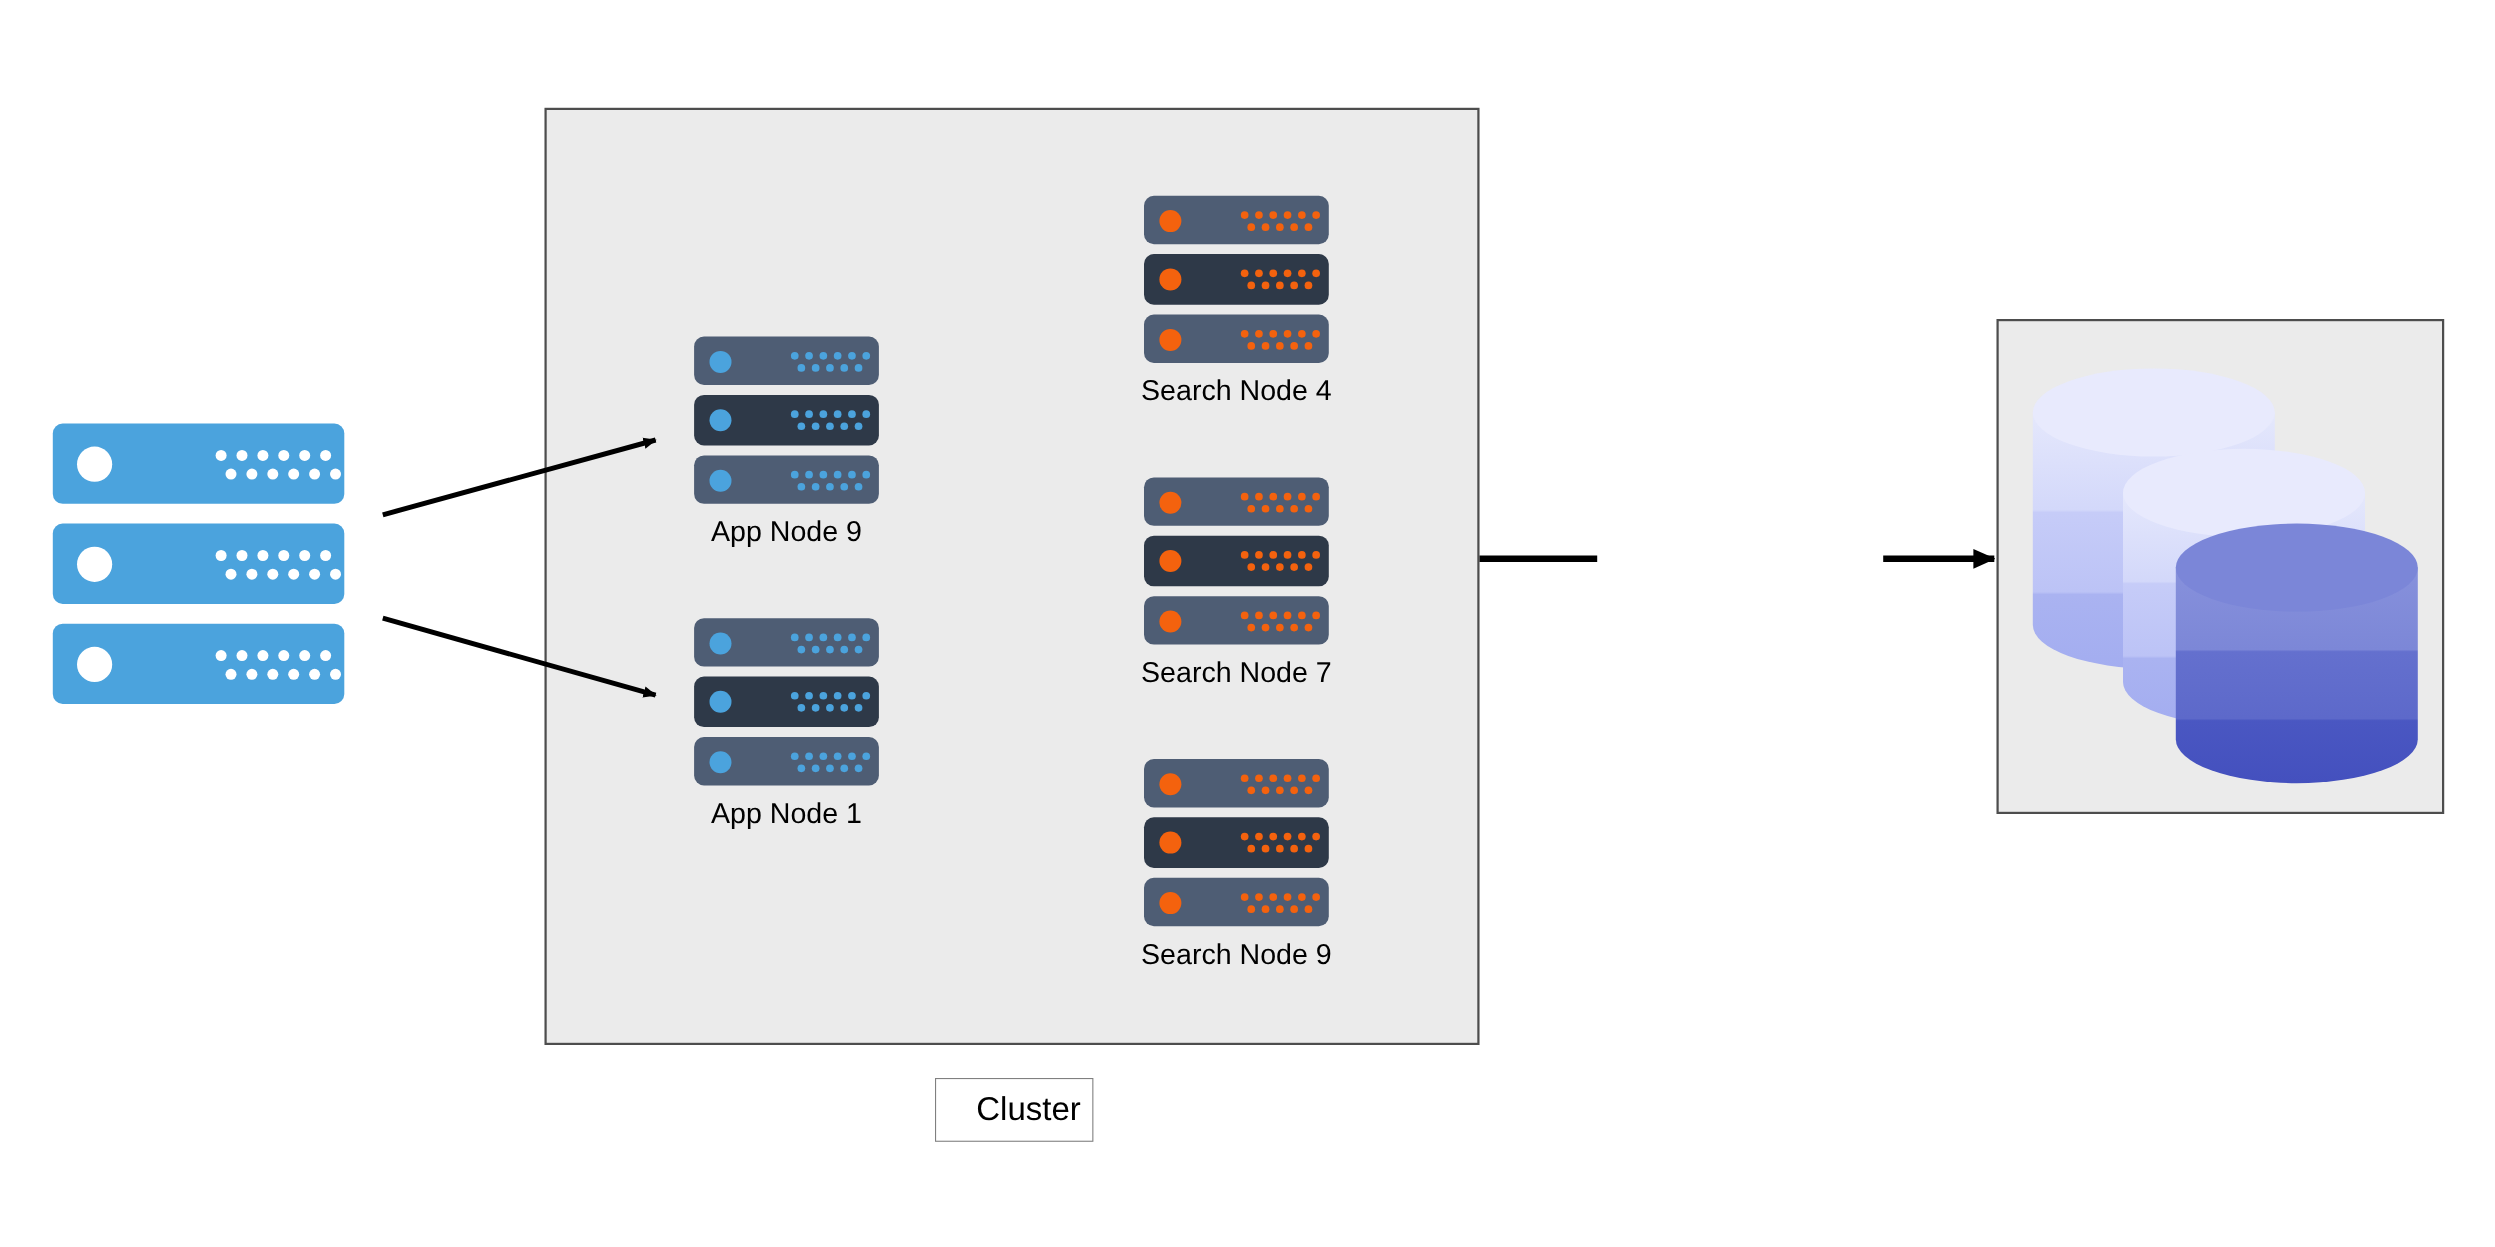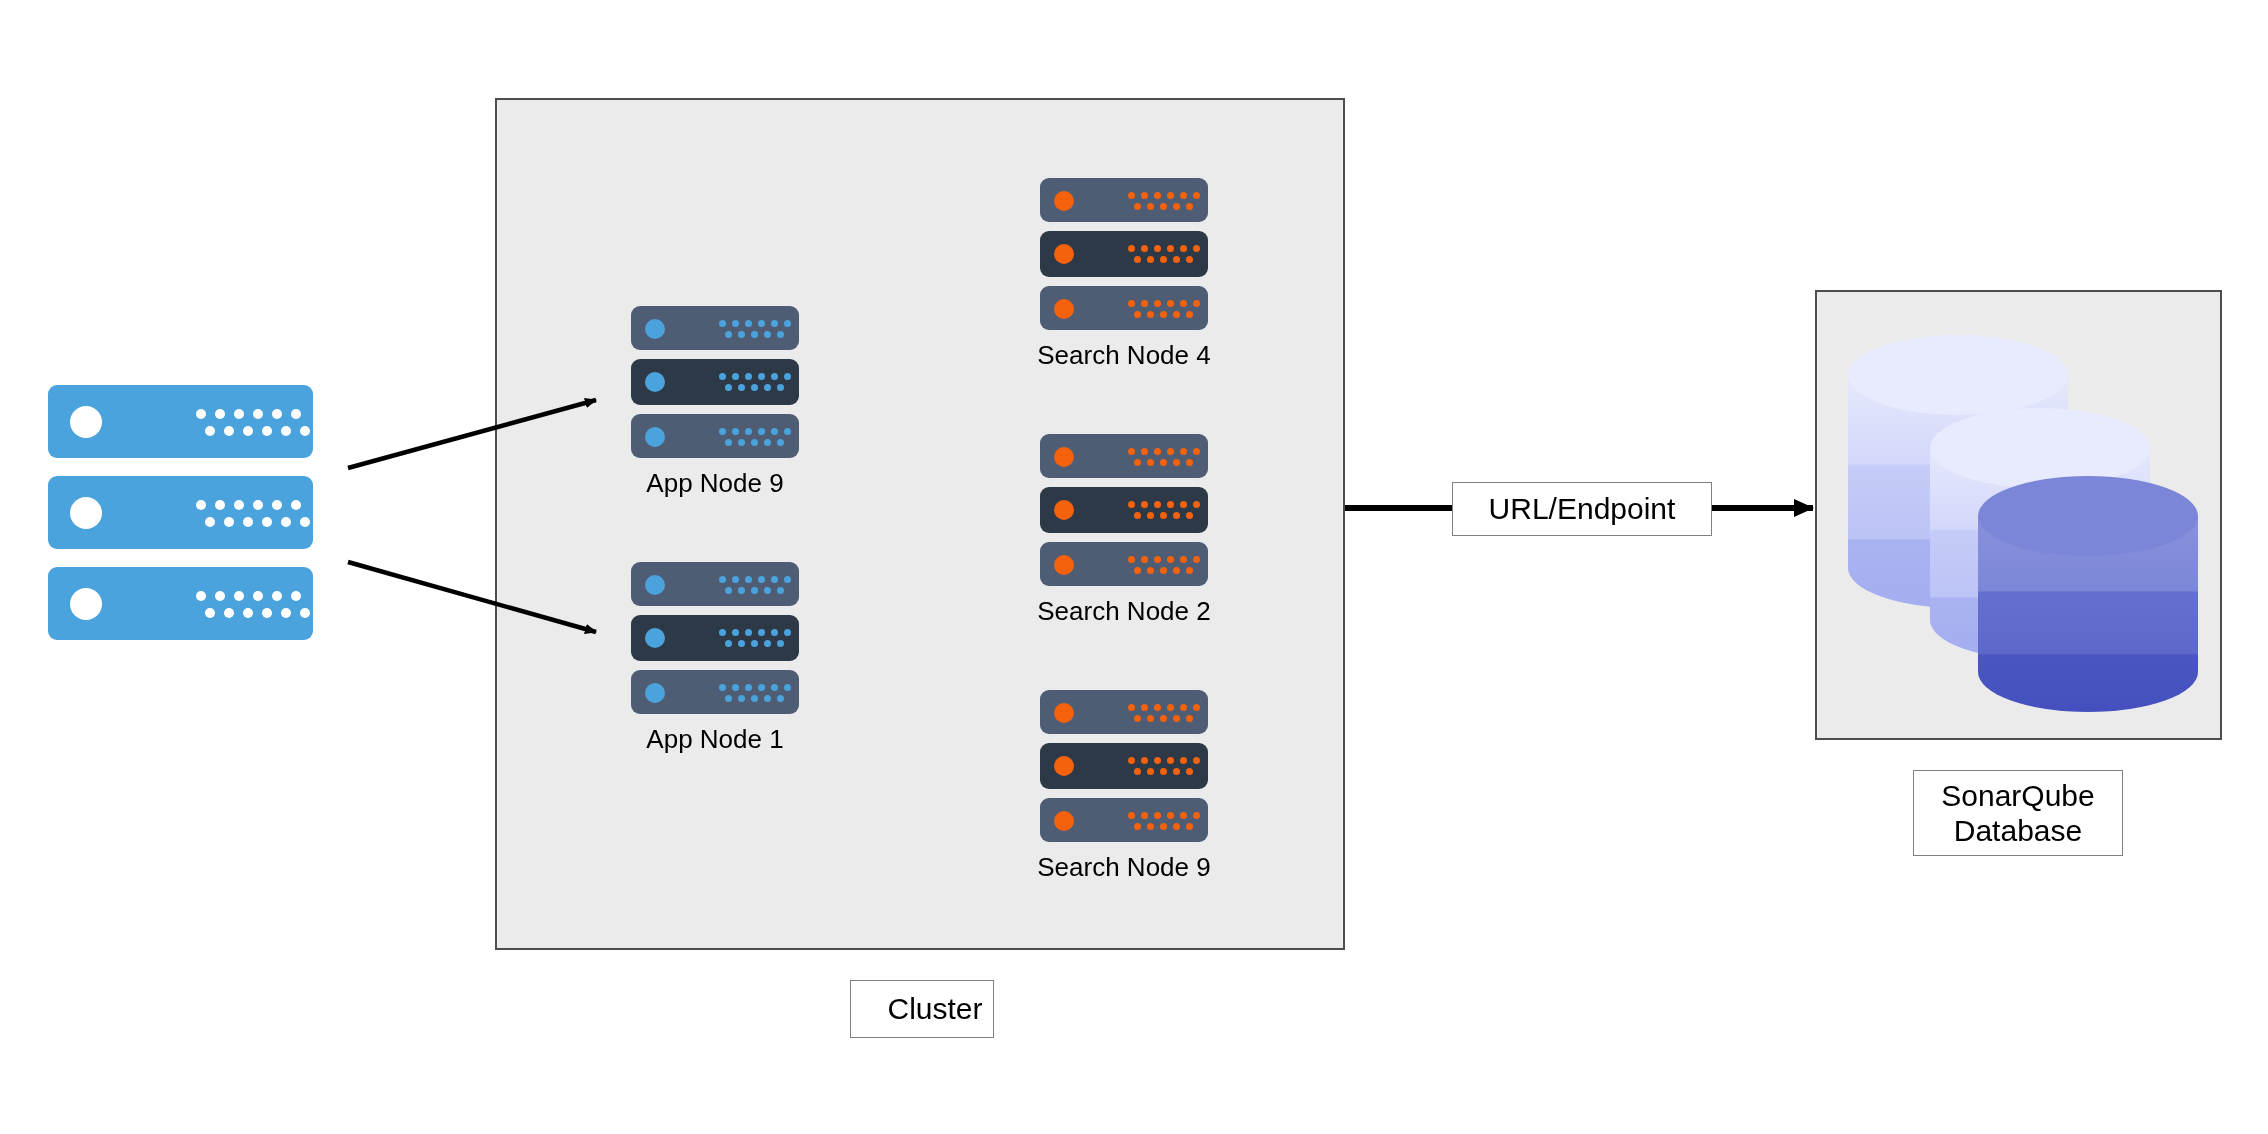--- a/index.html
+++ b/index.html
@@ -361,21 +361,21 @@
         <div class="dot" style="left:52px; top:0px;  width:7px; height:7px;"></div>
         <div class="dot" style="left:65px; top:0px;  width:7px; height:7px;"></div>
         <div class="dot" style="left:6px;  top:11px; width:7px; height:7px;"></div>
         <div class="dot" style="left:19px; top:11px; width:7px; height:7px;"></div>
         <div class="dot" style="left:32px; top:11px; width:7px; height:7px;"></div>
         <div class="dot" style="left:45px; top:11px; width:7px; height:7px;"></div>
         <div class="dot" style="left:58px; top:11px; width:7px; height:7px;"></div>
       </div>
     </div>
   </div>
-  <div class="node-caption" style="left:994px; top:596px; width:260px;">Search Node 2</div>
+  <div class="node-caption" style="left:994px; top:596px; width:260px;">Search Node 7</div>
 
   <div class="server-stack stack-node accent-orange" style="left:1040px; top:690px; width:168px; height:152px;">
     <div class="slab tone-light" style="top:0px; height:44px;">
       <div class="led" style="left:14px; top:13px; width:20px; height:20px;"></div>
       <div class="dots" style="left:88px; top:14px; width:64px; height:18px;">
         <div class="dot" style="left:0px;  top:0px;  width:7px; height:7px;"></div>
         <div class="dot" style="left:13px; top:0px;  width:7px; height:7px;"></div>
         <div class="dot" style="left:26px; top:0px;  width:7px; height:7px;"></div>
         <div class="dot" style="left:39px; top:0px;  width:7px; height:7px;"></div>
         <div class="dot" style="left:52px; top:0px;  width:7px; height:7px;"></div>
@@ -472,20 +472,17 @@
 
     <line x1="348" y1="468" x2="596" y2="400" stroke="#000000" stroke-width="4.5" marker-end="url(#arrowThin)"></line>
 
     <line x1="348" y1="562" x2="596" y2="632" stroke="#000000" stroke-width="4.5" marker-end="url(#arrowThin)"></line>
 
     <line x1="1345" y1="508" x2="1452" y2="508" stroke="#000000" stroke-width="6"></line>
 
     <line x1="1712" y1="508" x2="1813" y2="508" stroke="#000000" stroke-width="6" marker-end="url(#arrowThick)"></line>
   </svg>
 
-  <div class="label-box" style="left:1452px; top:482px; width:260px; height:54px;">URL/Endpoint</div>
 
   <div class="label-box" style="left:850px; top:980px; width:144px; height:58px;padding-left:36px;">Cluster</div>
 
-  <div class="label-box" style="left:1913px; top:770px; width:210px; height:86px;">SonarQube
-Database</div>
 
 </div>
 
 </body></html>

